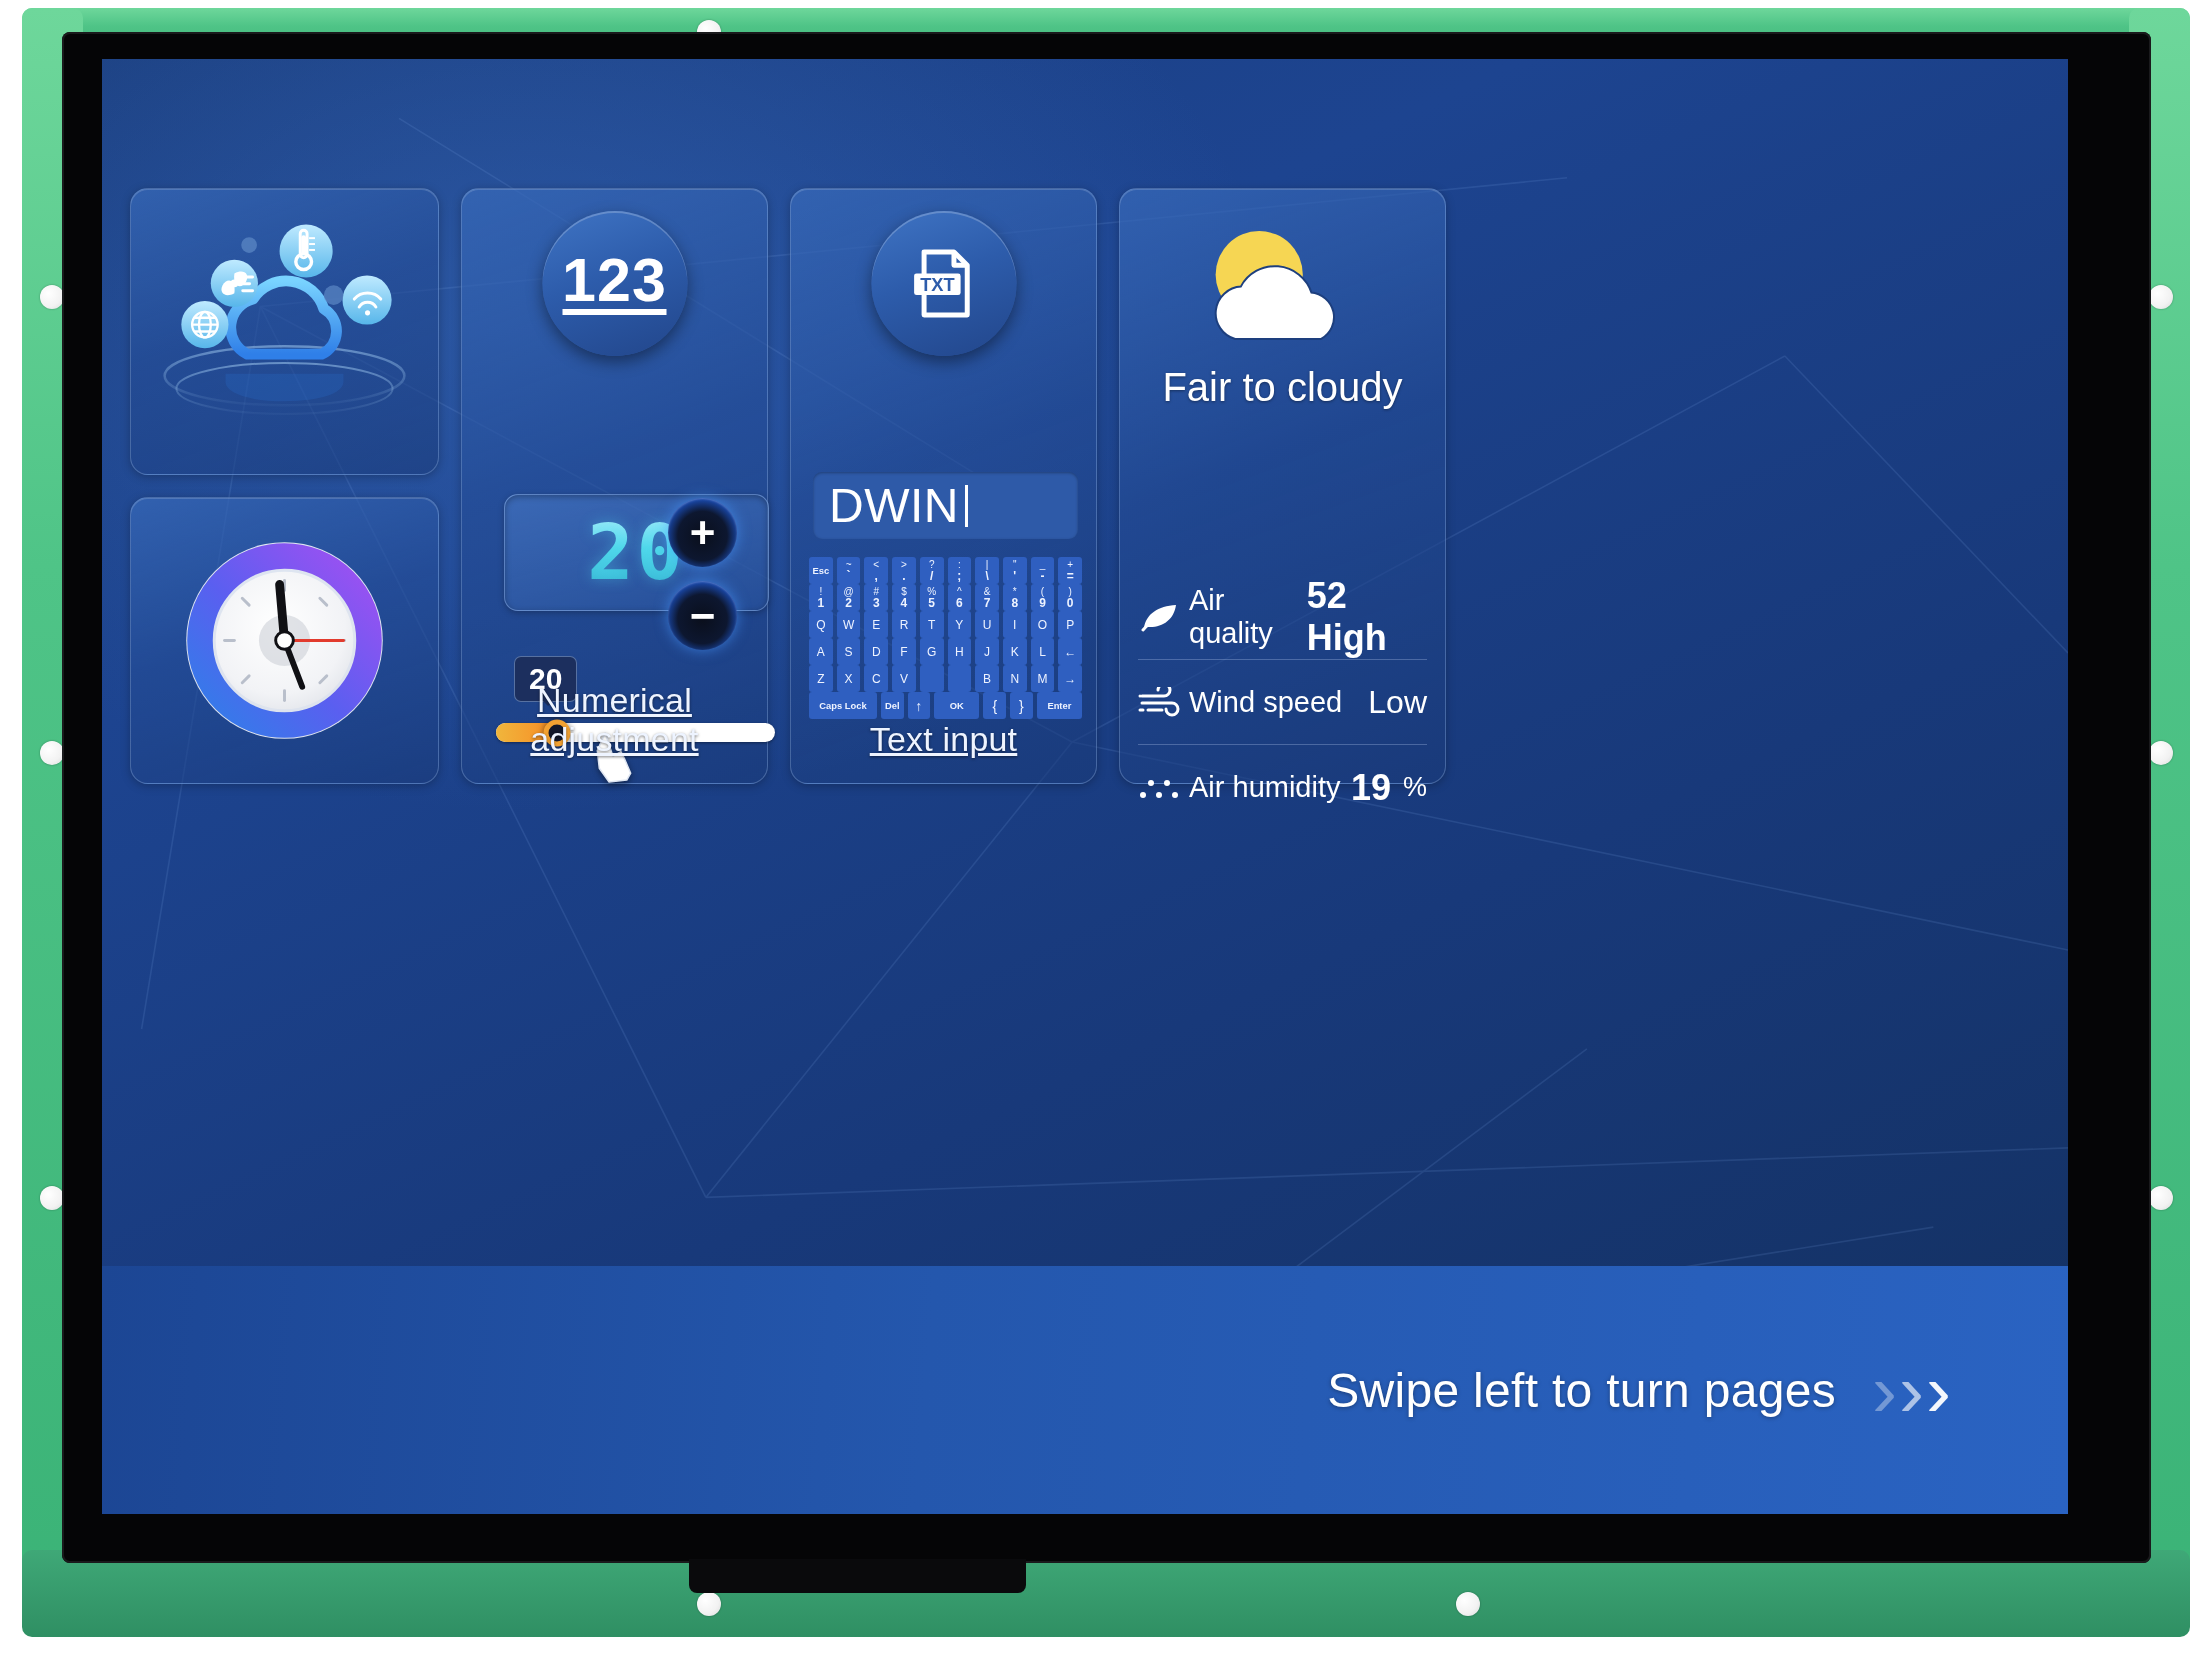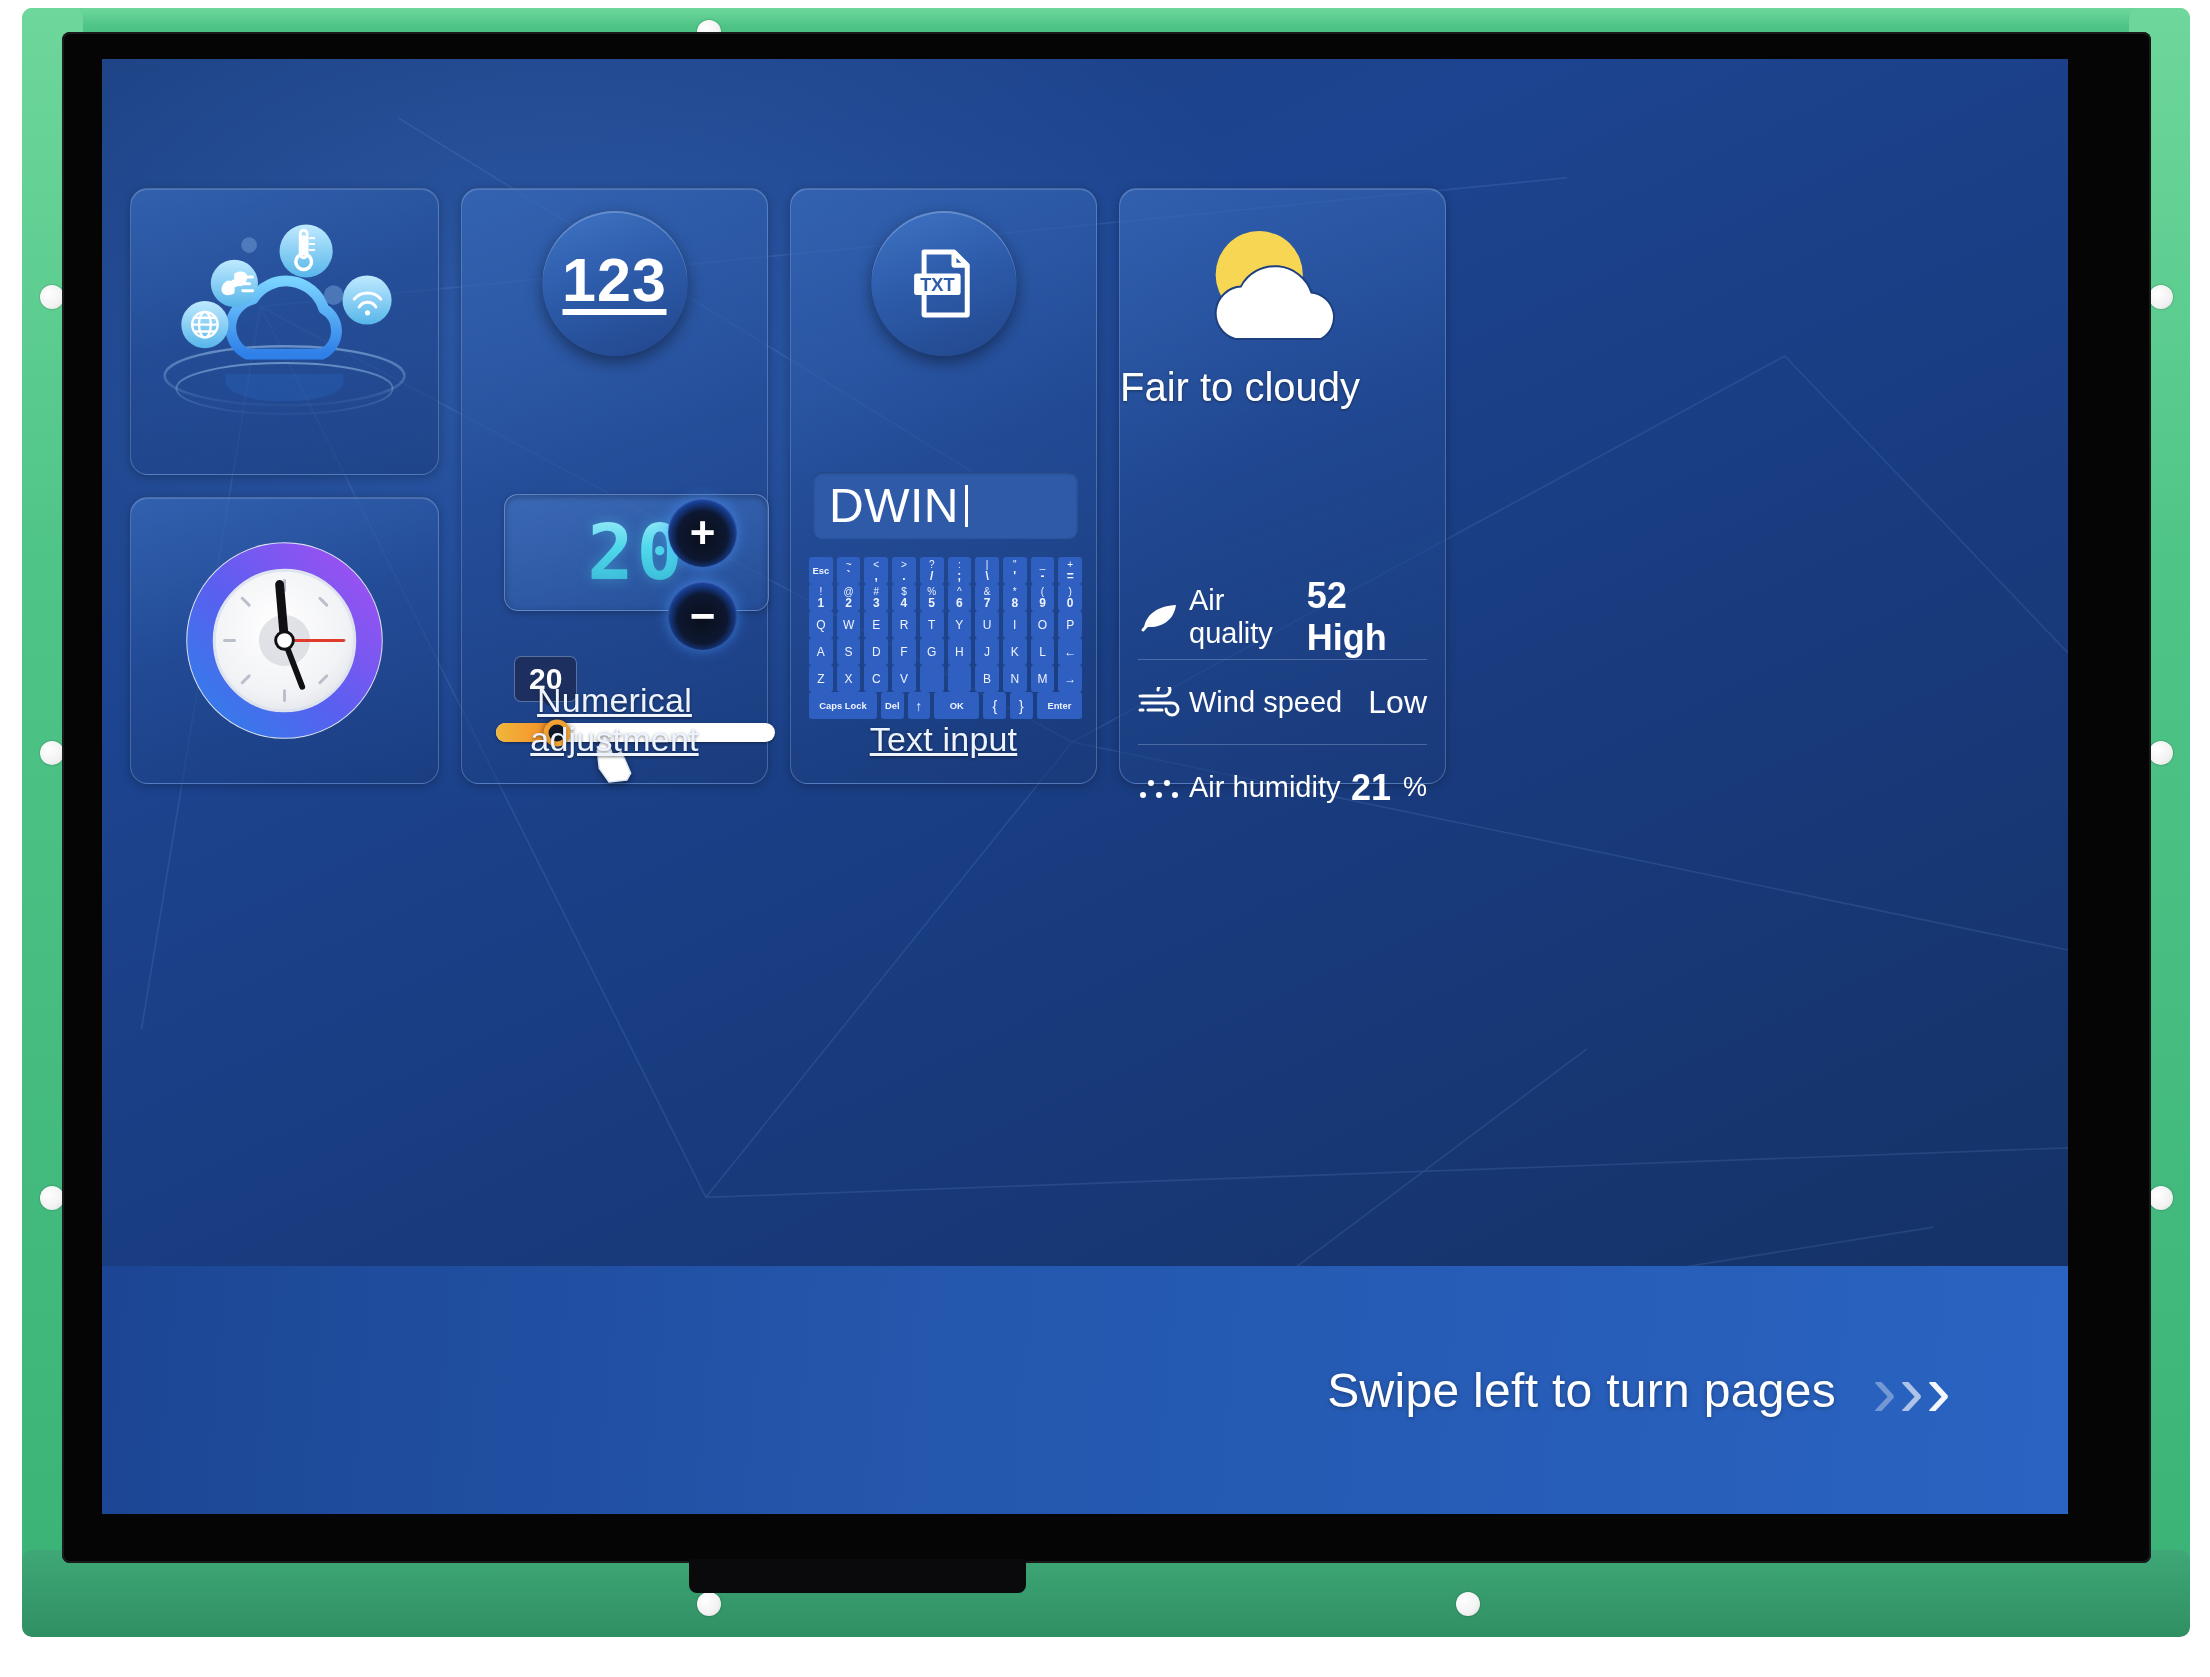--- a/index.html
+++ b/index.html
@@ -260,21 +260,21 @@
   .key.wide3  { flex: 3 1 0; }
   .key.blank  { background: #2f5fc0; }
   .key.sym    { font-size: 14px; }
   .key.tiny   { font-size: 9.4px; font-weight: 600; }
 
   
   .card-weather { flex: 0 0 327px; padding: 22px 20px; }
   .wx-icon { position: absolute; left: 50%; top: 28px; transform: translateX(-50%); }
   .wx-cond {
     position: absolute; left: 0; right: 0; top: 176px;
-    color: #fff; font-size: 40px; font-weight: 500;
+    text-align: center; color: #fff; font-size: 40px; font-weight: 500;
     text-shadow: 0 1px 3px rgba(0,0,0,.4);
   }
   .wx-temp-row {
     position: absolute; left: 0; right: 0; top: 226px;
     display: flex; align-items: flex-start; justify-content: center; gap: 10px;
   }
   .wx-temp { color: #fff; font-size: 109px; font-weight: 600; line-height: 1; }
   .wx-unit { color: #fff; font-size: 34px; margin-top: 16px; }
 
   .wx-rows { position: absolute; left: 18px; right: 18px; top: 386px; }
@@ -673,21 +673,21 @@
               <g fill="#fff">
                 <circle cx="5" cy="20" r="3"></circle>
                   <circle cx="13" cy="8" r="3"></circle>
                 <circle cx="21" cy="20" r="3"></circle>
                   <circle cx="29" cy="8" r="3"></circle>
                 <circle cx="37" cy="20" r="3"></circle>
               </g>
             </svg>
           </span>
           <span class="wlabel">Air humidity</span>
-          <span class="wval">21</span>
+          <span class="wval">19</span>
           <span class="wsuffix">%</span>
         </div>
 
       </div>
     </div>
 
   </div>
 
   <div id="footer">
     <span id="footer-text">Swipe left to turn pages</span>

